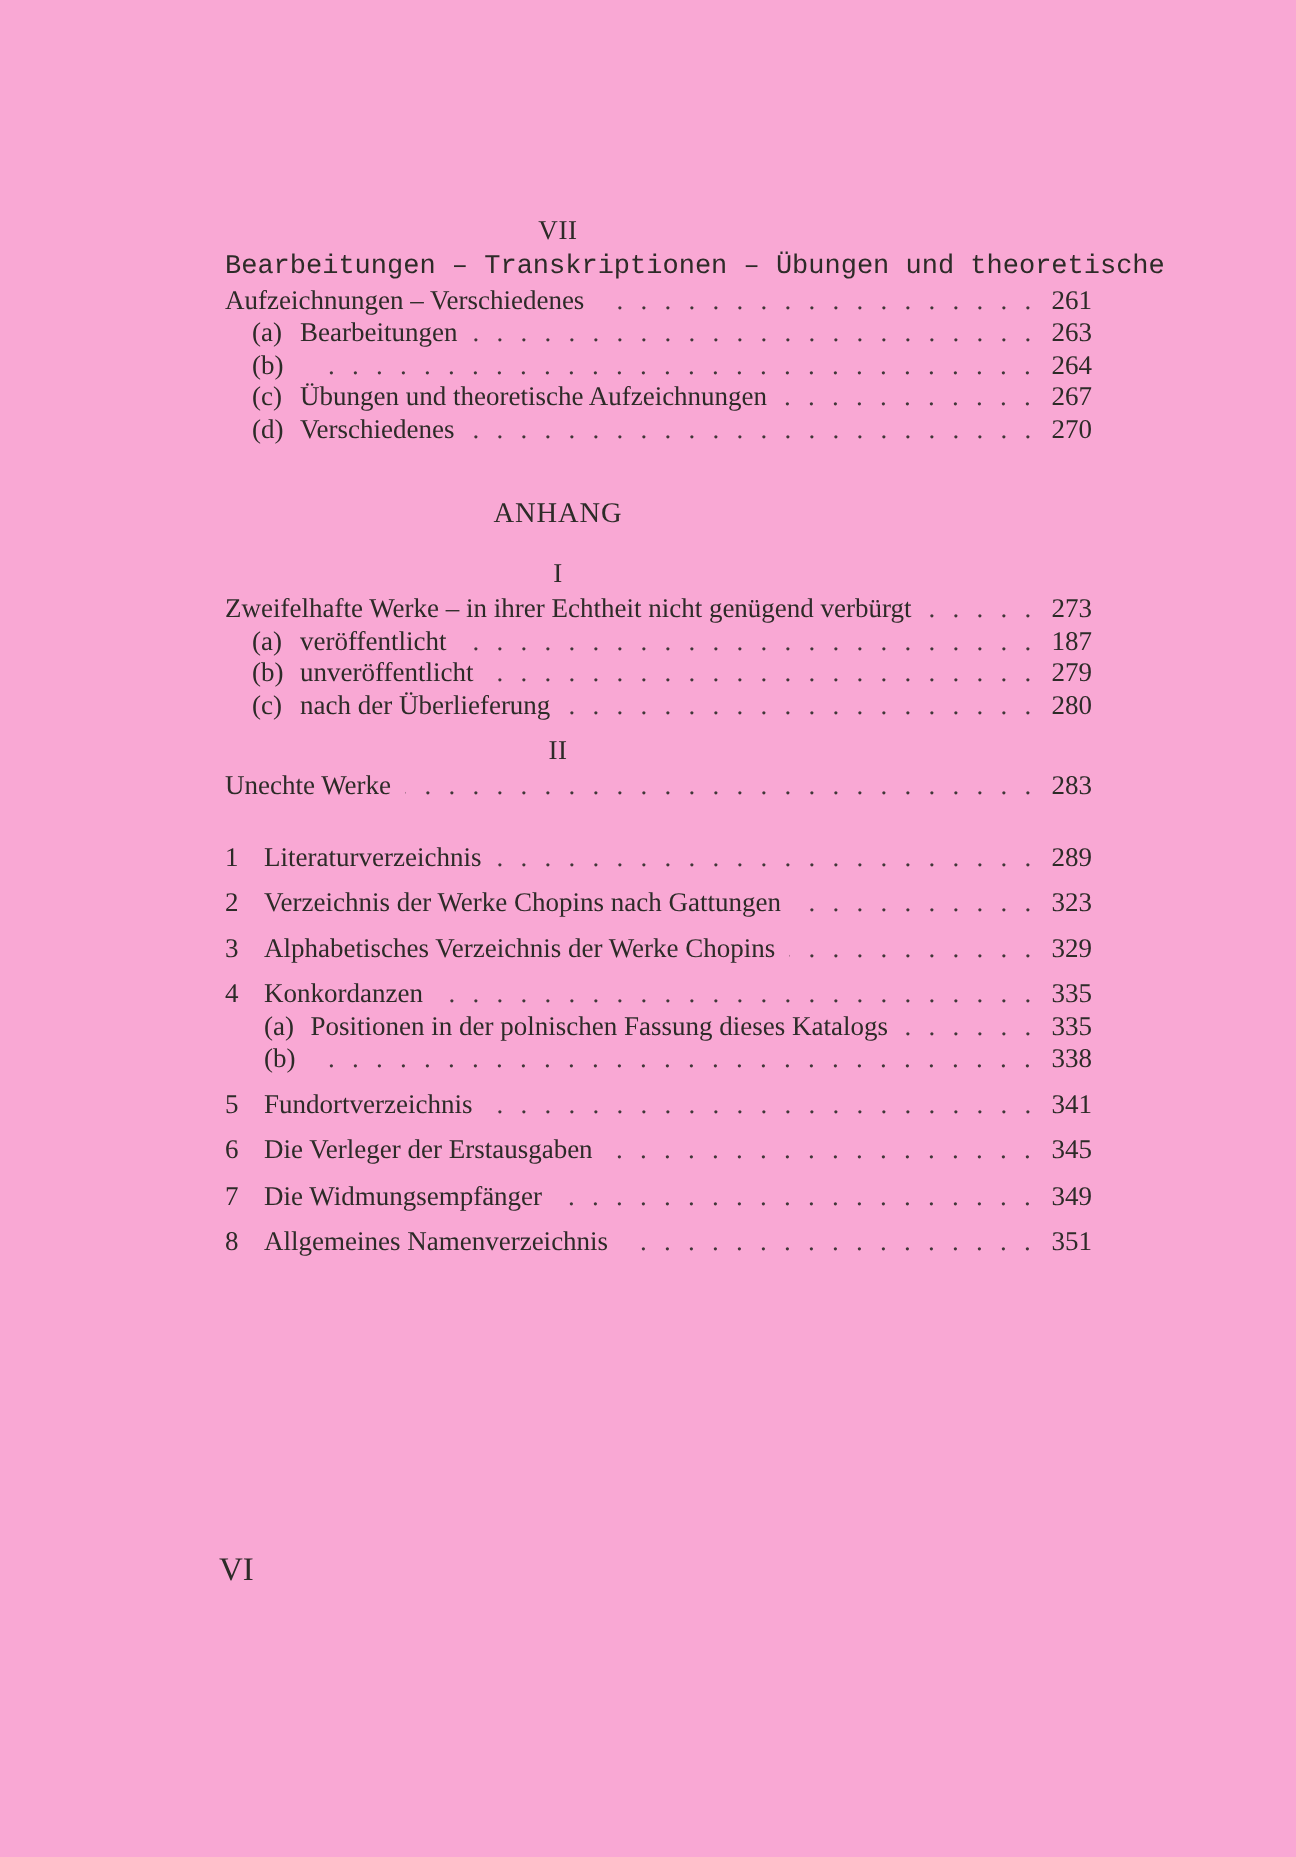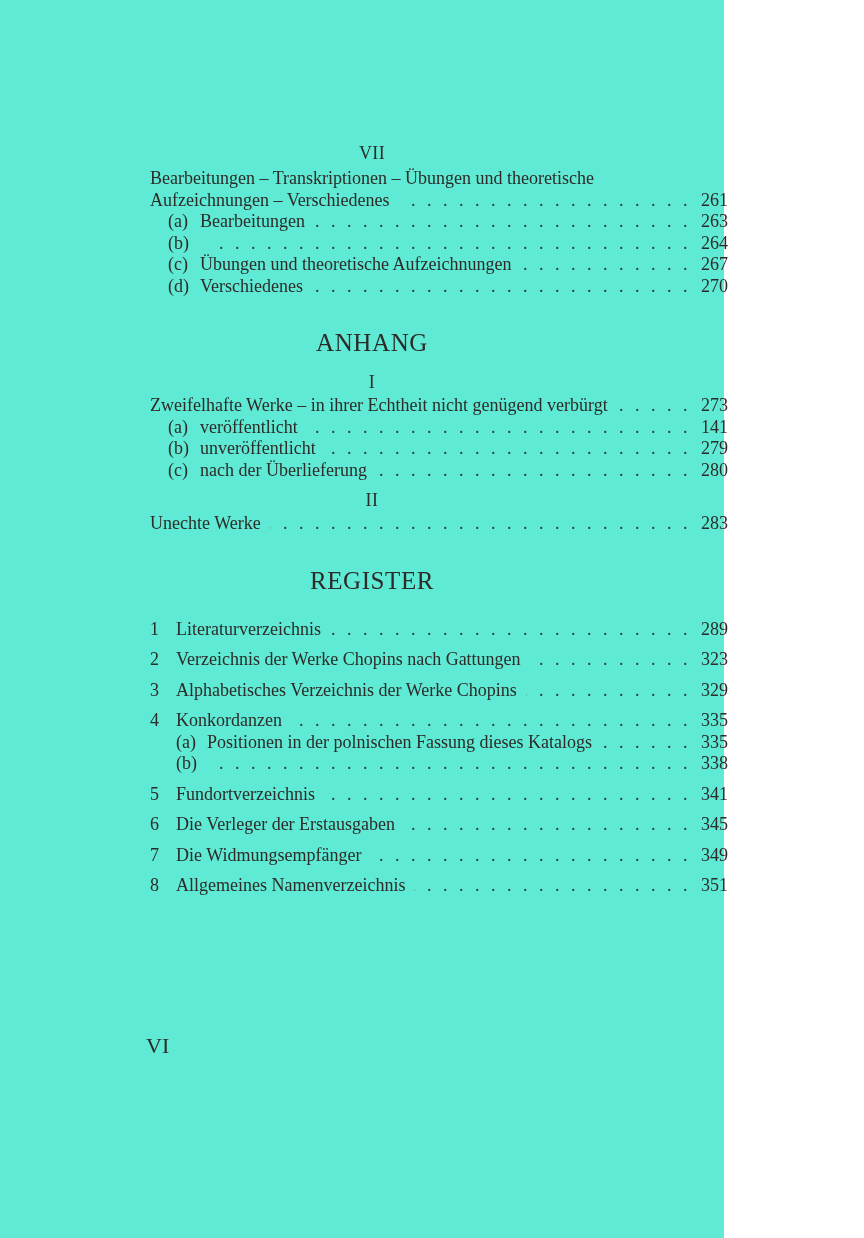--- a/index.html
+++ b/index.html
@@ -7,34 +7,34 @@
     padding: 0;
     width: 864px;
     height: 1238px;
     background: #ffffff;
     font-family: "Liberation Serif", "DejaVu Serif", serif;
     color: #2d2b28;
     overflow: hidden;
   }
   .page {
     position: relative;
-    width: 724px;
+    width: 864px;
     height: 1238px;
-    background: #5eead4;
+    background: #f9a8d4;
   }
   .content {
     position: absolute;
     left: 150px;
     top: 142px;
     width: 585px;
   }
   .sec-heading {
     width: 444px;
     text-align: center;
-    font-size: 25px;
+    font-size: 19px;
     font-weight: normal;
     letter-spacing: 0.6px;
     line-height: 24px;
     margin: 0;
   }
   .sec-heading.roman {
     font-size: 18px;
     letter-spacing: 0.4px;
     line-height: 22px;
   }
@@ -62,21 +62,21 @@
   }
   .leader::after {
     content: ". . . . . . . . . . . . . . . . . . . . . . . . . . . . . . . . . . . . . . . . . . . . . . . . . . . . . . . . . . . . . . . . . . . . . .";
     letter-spacing: 3.5px;
   }
   .pg {
     flex: 0 0 34px;
     text-align: left;
   }
   
-  .intro-row       { margin-top: 4px; }
+  .intro-row       { margin-top: 4px; font-family: Liberation Mono, monospace; }
   .h-anhang        { margin-top: 34px; }
   .h-roman-i       { margin-top: 16px; }
   .first-after-num { margin-top: 2px; }
   .h-roman-ii      { margin-top: 8px; }
   .h-register      { margin-top: 34px; }
   .reg-first       { margin-top: 26px; }
   .reg-main        { margin-top: 9px; }
   .folio {
     position: absolute;
     left: 146px;
@@ -131,21 +131,21 @@
 
     <div class="row first-after-num">
       <span class="lbl">Zweifelhafte Werke – in ihrer Echtheit nicht genügend verbürgt</span>
       <span class="leader"></span>
       <span class="pg">273</span>
     </div>
     <div class="row sub">
       <span class="marker">(a)</span>
       <span class="lbl">veröffentlicht</span>
       <span class="leader"></span>
-      <span class="pg">141</span>
+      <span class="pg">187</span>
     </div>
     <div class="row sub">
       <span class="marker">(b)</span>
       <span class="lbl">unveröffentlicht</span>
       <span class="leader"></span>
       <span class="pg">279</span>
     </div>
     <div class="row sub">
       <span class="marker">(c)</span>
       <span class="lbl">nach der Überlieferung</span>
@@ -154,21 +154,20 @@
     </div>
 
     <h3 class="sec-heading roman h-roman-ii">II</h3>
 
     <div class="row first-after-num">
       <span class="lbl">Unechte Werke</span>
       <span class="leader"></span>
       <span class="pg">283</span>
     </div>
 
-    <h2 class="sec-heading h-register">REGISTER</h2>
 
     <div class="row reg-first">
       <span class="num">1</span>
       <span class="lbl">Literaturverzeichnis</span>
       <span class="leader"></span>
       <span class="pg">289</span>
     </div>
     <div class="row reg-main">
       <span class="num">2</span>
       <span class="lbl">Verzeichnis der Werke Chopins nach Gattungen</span>

